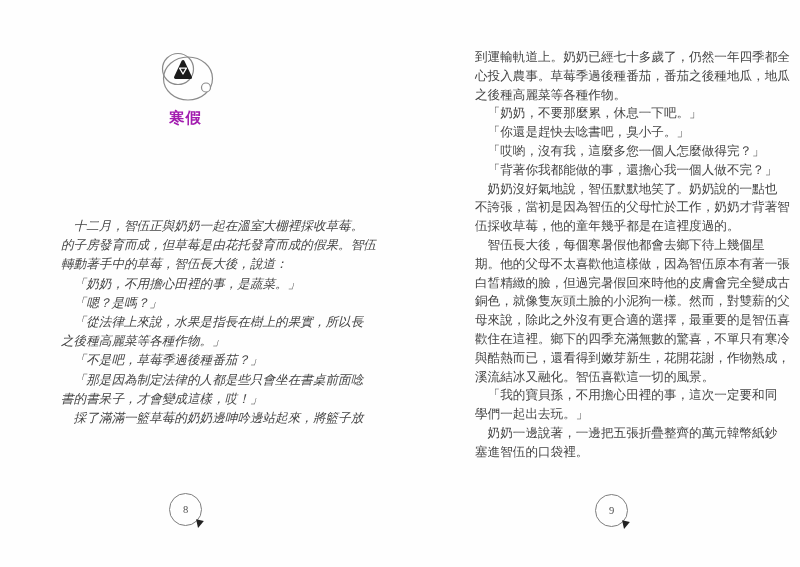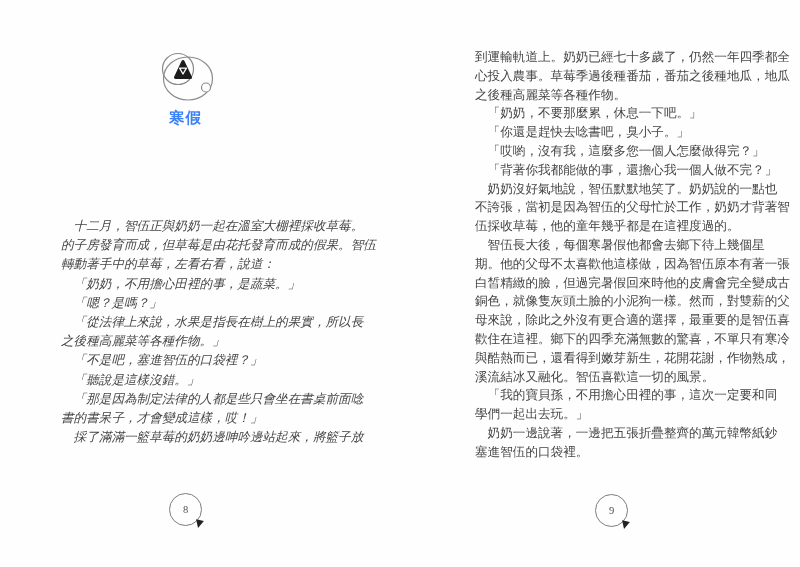--- a/index.html
+++ b/index.html
@@ -24,21 +24,21 @@
     height: 60px;
   }
   .chapter-title {
     position: absolute;
     left: 169px;
     top: 108px;
     margin: 0;
     font-size: 15.5px;
     font-weight: bold;
     letter-spacing: 1px;
-    color: #3b82f6;
+    color: #a21caf;
     white-space: nowrap;
   }
   .body-text {
     position: absolute;
     font-size: 12.6px;
   }
   .left-body {
     left: 61px;
     top: 217px;
     width: 330px;
@@ -103,27 +103,26 @@
         <polygon points="24.6,23.2 31.4,23.2 28,29" fill="none" stroke="#ffffff" stroke-width="1.3" stroke-linejoin="round"></polygon>
         <circle cx="51" cy="42.5" r="4.5" fill="#ffffff" stroke="#8b8b8b" stroke-width="1.2"></circle>
       </svg>
     </div>
 
     <h1 class="chapter-title">寒假</h1>
 
     <div class="body-text left-body">
         <div class="tline indent">十二月，智伍正與奶奶一起在溫室大棚裡採收草莓。</div>
         <div class="tline">的子房發育而成，但草莓是由花托發育而成的假果。智伍</div>
-        <div class="tline">轉動著手中的草莓，左看右看，說道：</div>
+        <div class="tline">轉動著手中的草莓，智伍長大後，說道：</div>
         <div class="tline indent">「奶奶，不用擔心田裡的事，是蔬菜。」</div>
         <div class="tline indent">「嗯？是嗎？」</div>
         <div class="tline indent">「從法律上來說，水果是指長在樹上的果實，所以長</div>
         <div class="tline">之後種高麗菜等各種作物。」</div>
-        <div class="tline indent">「不是吧，塞進智伍的口袋裡？」</div>
-        <div class="tline indent">「聽說是這樣沒錯。」</div>
+        <div class="tline indent">「不是吧，草莓季過後種番茄？」</div>
         <div class="tline indent">「那是因為制定法律的人都是些只會坐在書桌前面唸</div>
         <div class="tline">書的書呆子，才會變成這樣，哎！」</div>
         <div class="tline indent">採了滿滿一籃草莓的奶奶邊呻吟邊站起來，將籃子放</div>
       </div>
 
     <div class="pagenum pn-left">
       <span class="num">8</span>
       <span class="orbit-arrow"></span>
     </div>
   </section>

